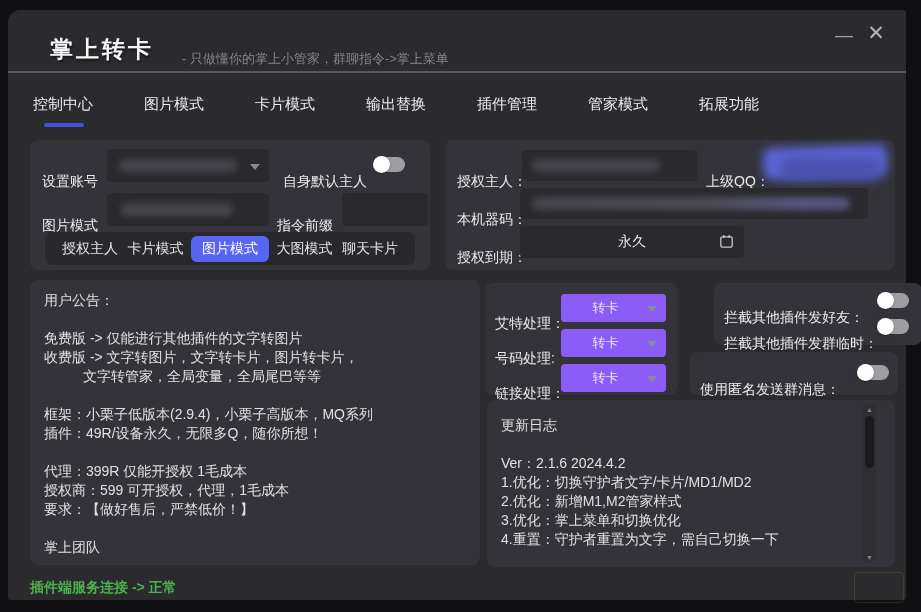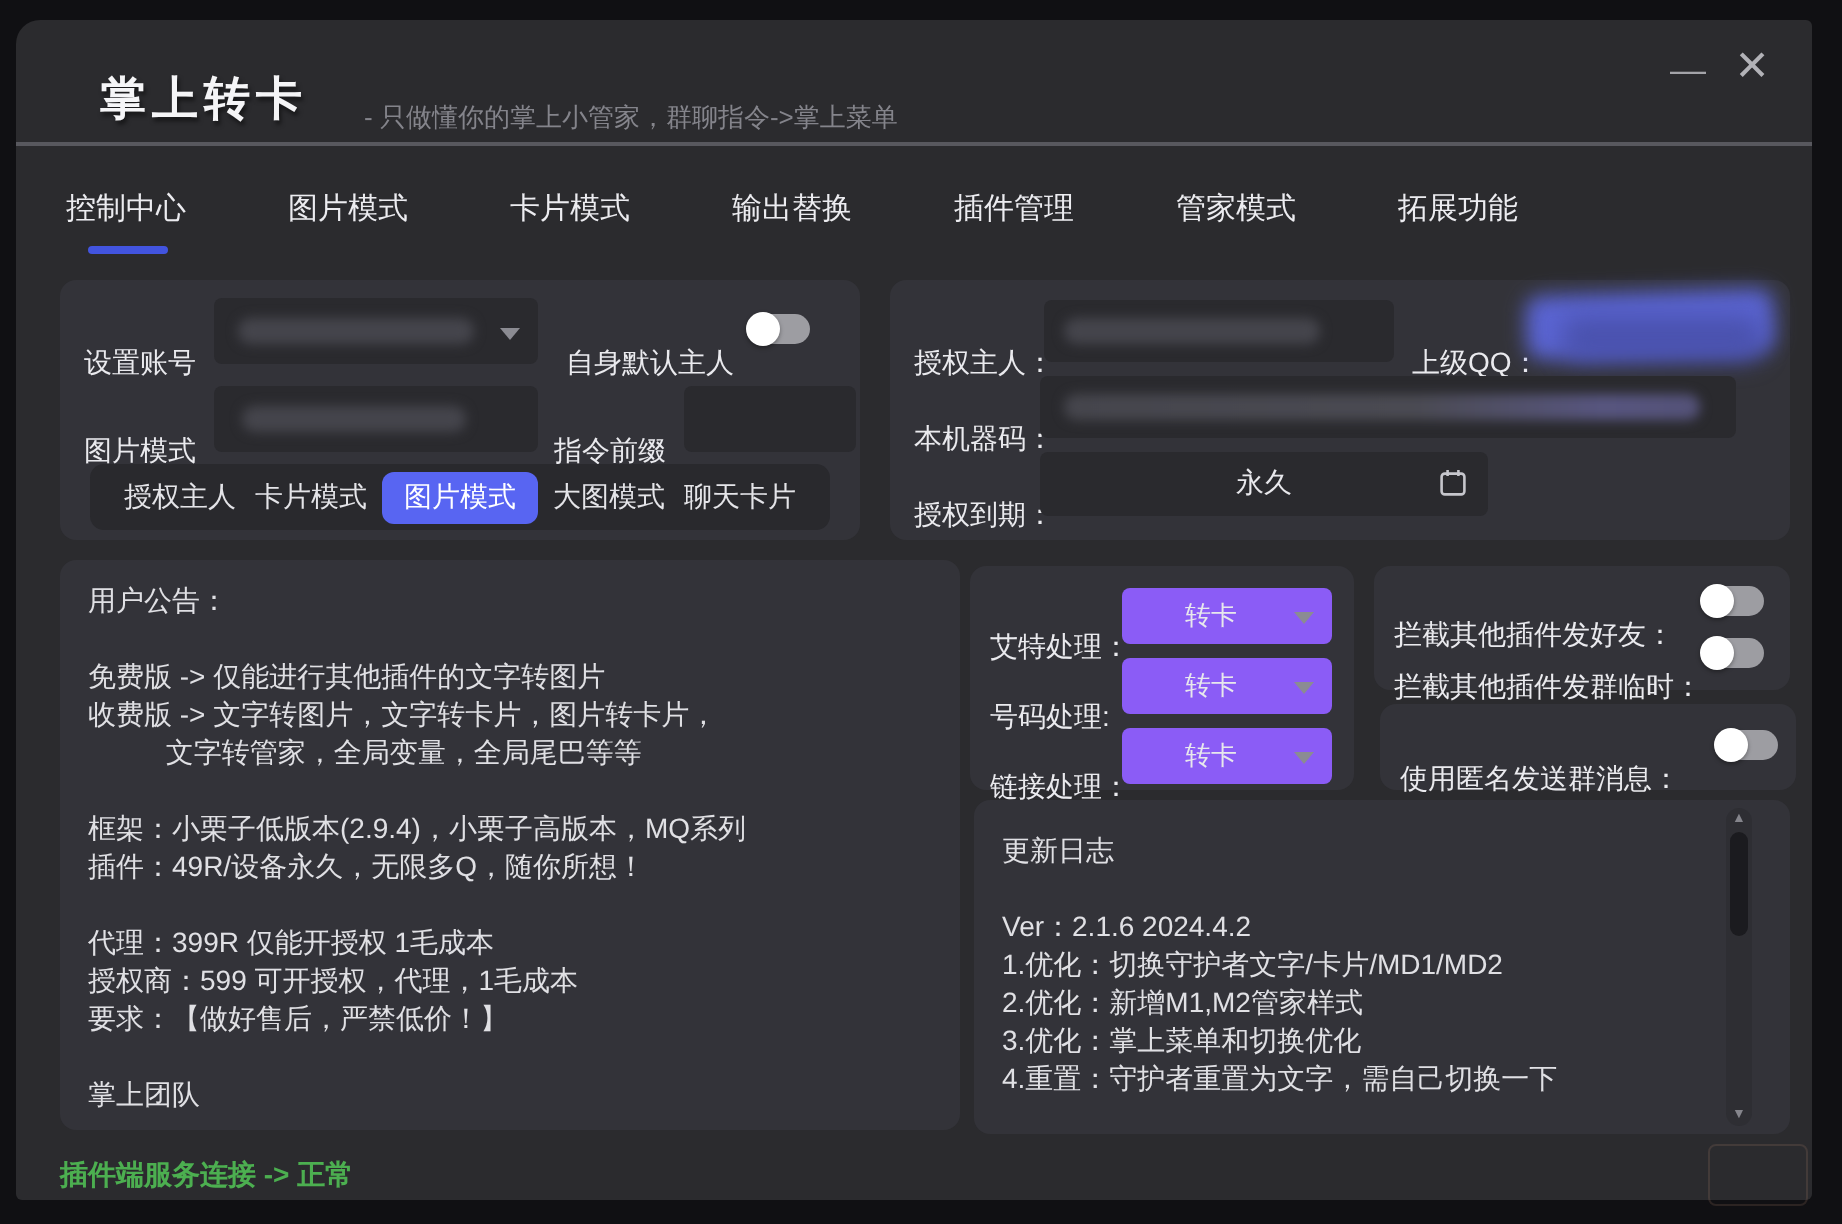--- a/index.html
+++ b/index.html
@@ -24,21 +24,21 @@
   .tab { font-size:15px; color:#ececf0; position:relative; padding-bottom:15px; cursor:pointer; }
   .tab-underline { position:absolute; left:11px; bottom:2px; width:40px; height:4px;
                    border-radius:2px; background:#4254df; }
 
   
   .panel { position:absolute; background:#333339; border-radius:8px; }
   #panel-settings { left:22px; top:130px; width:400px; height:130px; }
   #panel-license  { left:437px; top:130px; width:450px; height:130px; }
   #panel-announce { left:22px; top:270px; width:450px; height:285px; }
   #panel-proc     { left:477px; top:273px; width:192px; height:112px; }
-  #panel-sw1      { left:679px; top:273px; width:208px; height:62px; }
+  #panel-sw1      { left:706px; top:273px; width:208px; height:62px; }
   #panel-sw2      { left:682px; top:342px; width:208px; height:43px; }
   #panel-log      { left:479px; top:390px; width:408px; height:167px; }
 
   .lbl { position:absolute; font-size:14px; font-weight:400; color:#eaeaee; white-space:nowrap;margin-top:15px; }
   .input { position:absolute; background:#2a2a2e; border-radius:4px; }
   .chevron { position:absolute; right:9px; top:50%; margin-top:-2px; width:0; height:0;
              border-left:5px solid transparent; border-right:5px solid transparent;
              border-top:6px solid #8b8b92; }
   .smudge { position:absolute; filter:blur(3px); border-radius:8px; }
 

